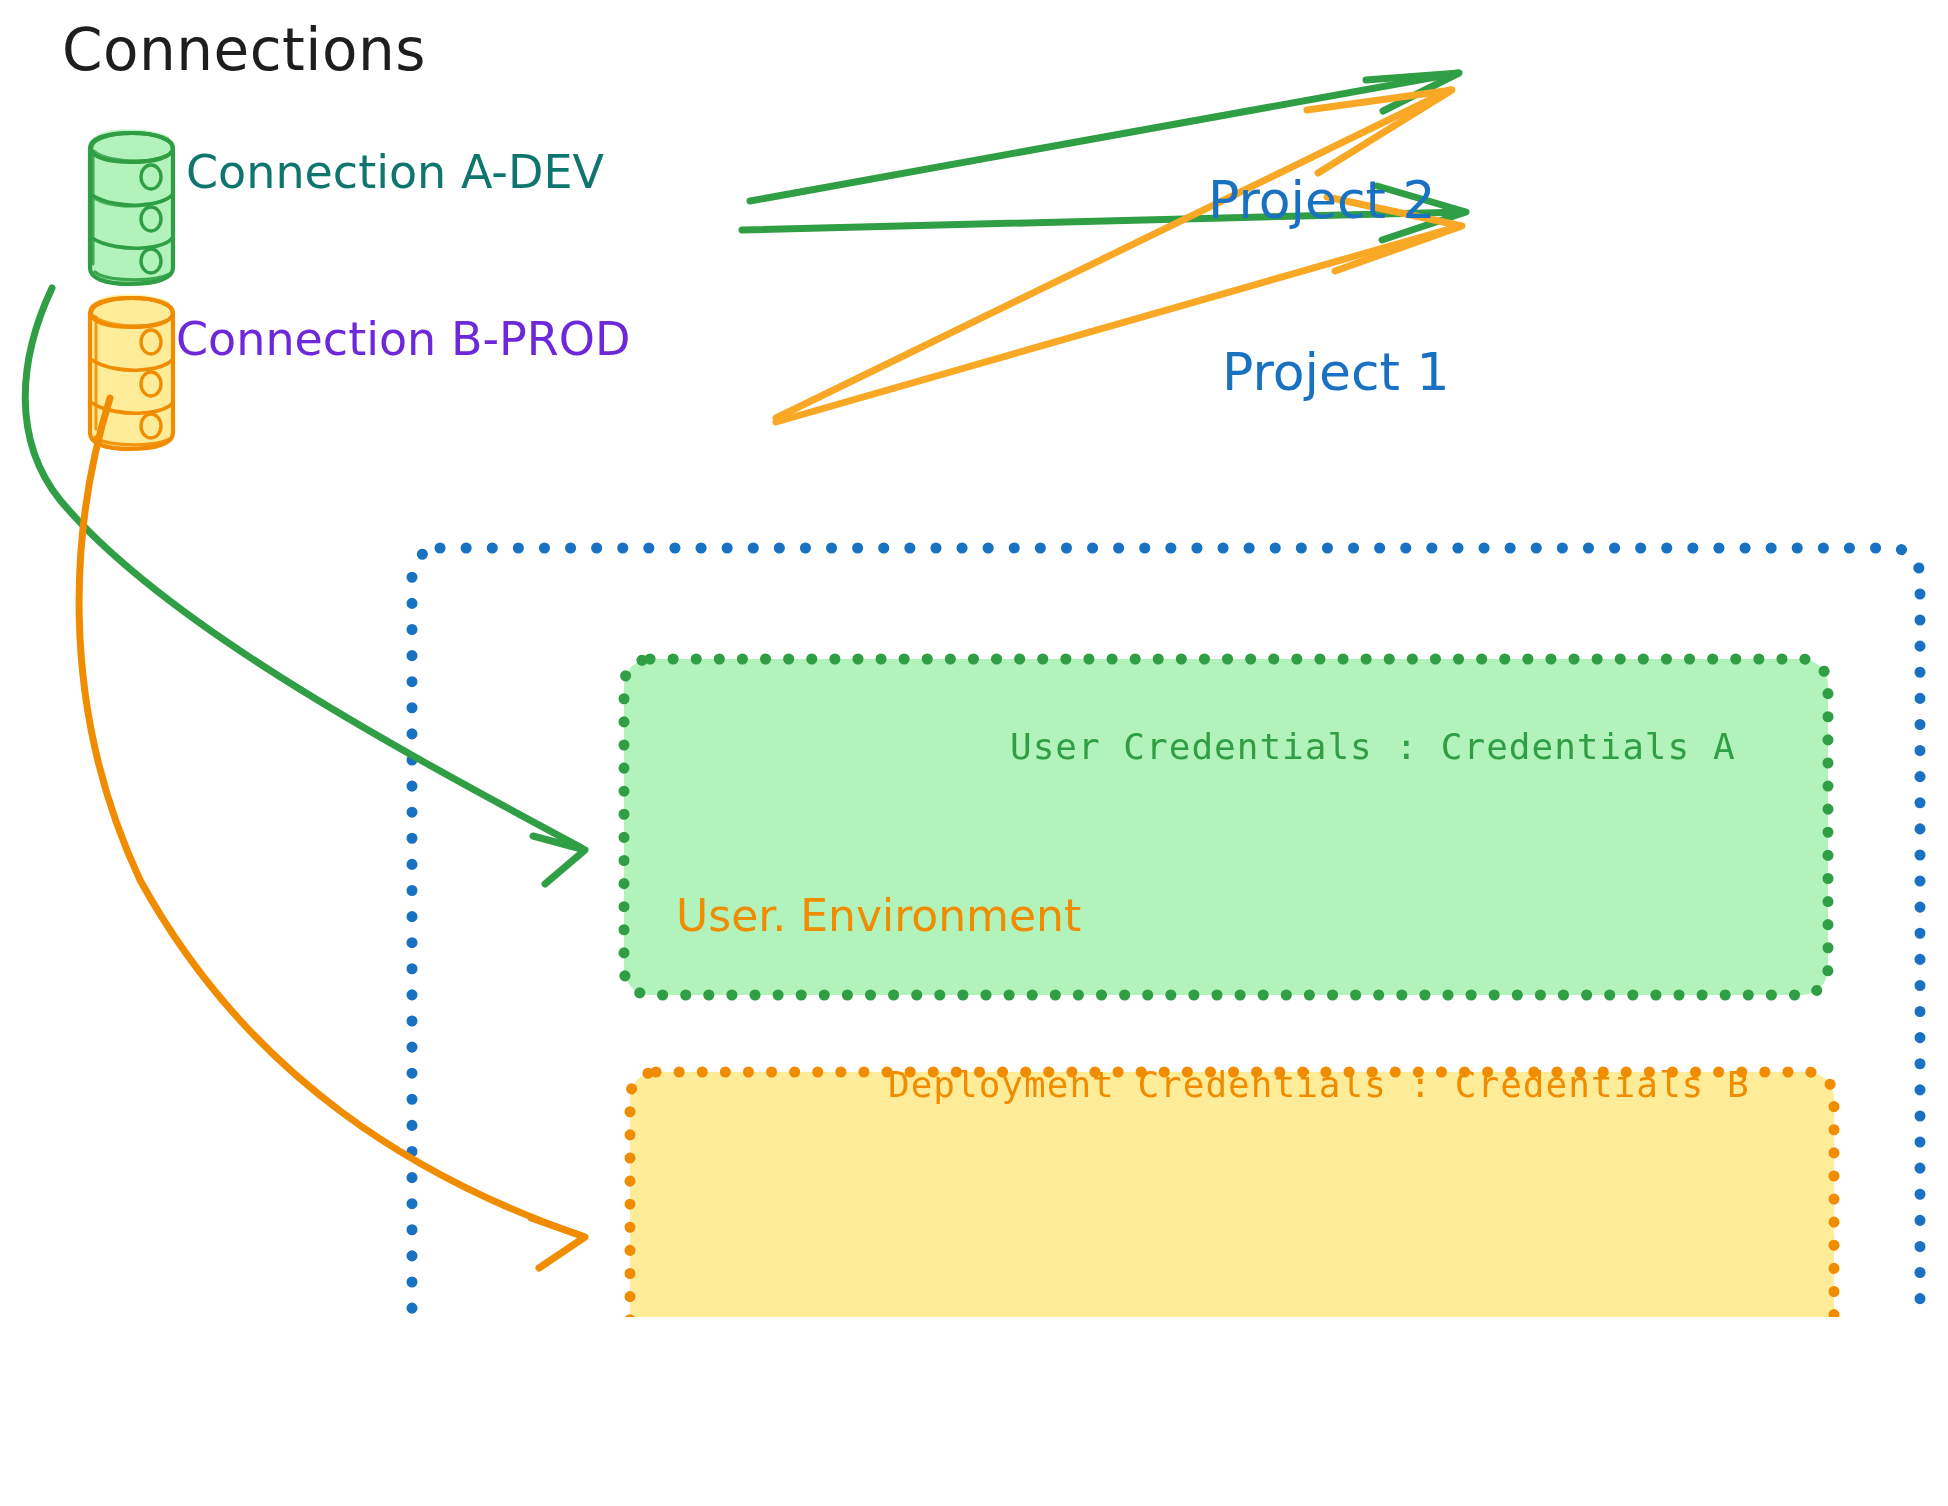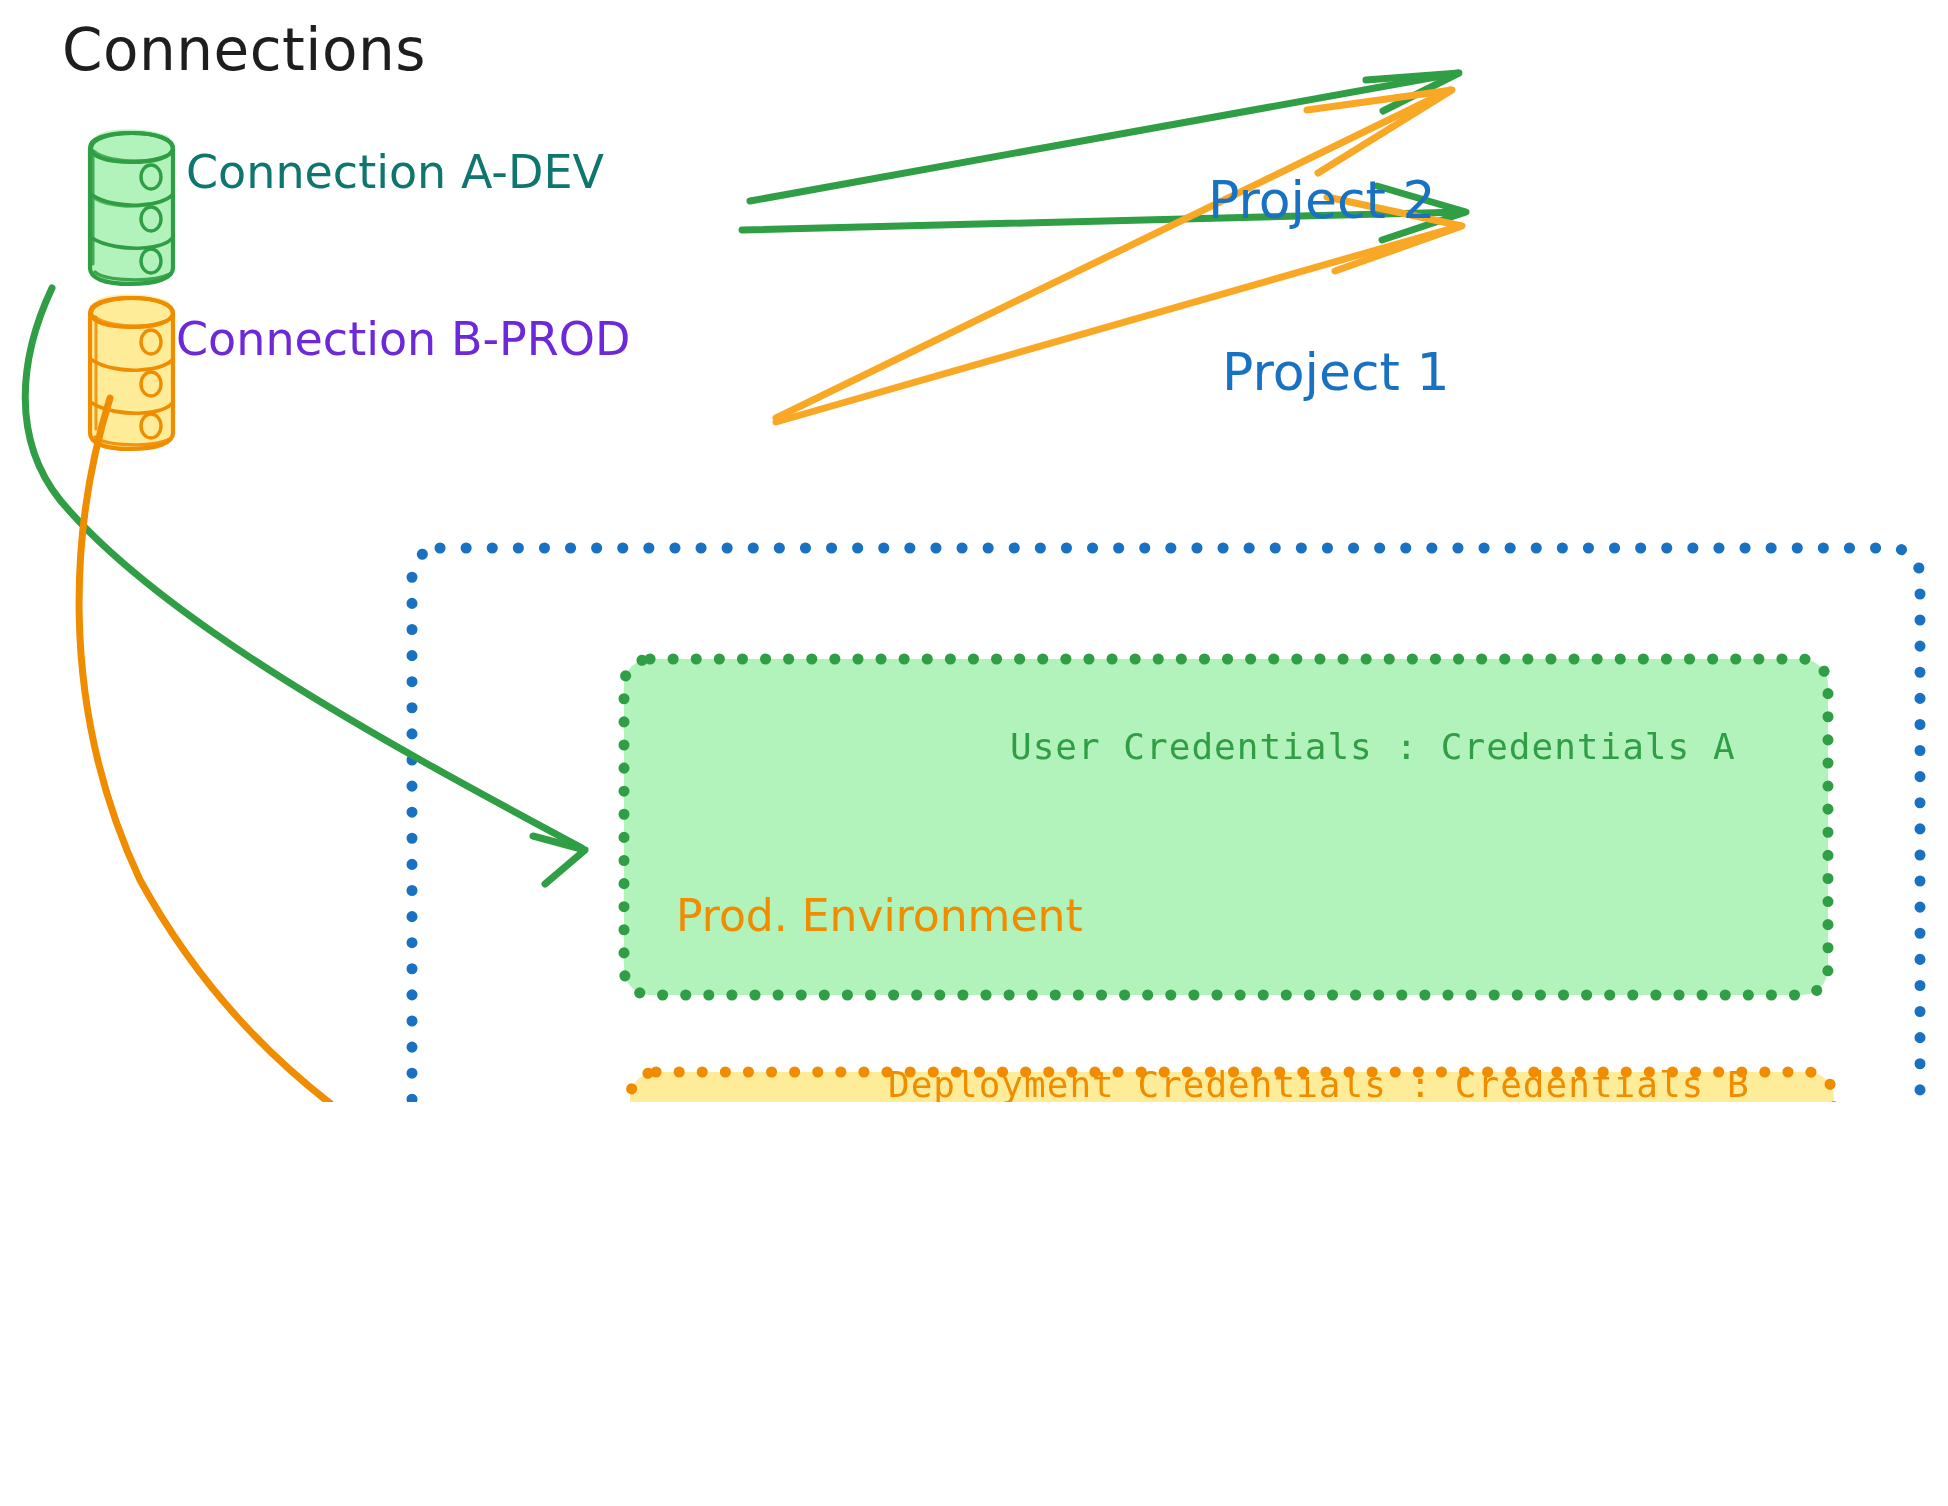--- a/index.html
+++ b/index.html
@@ -6,21 +6,21 @@
     margin: 0;
     padding: 0;
     background: #ffffff;
   }
   body {
     font-family: "DejaVu Sans", sans-serif;
   }
   #canvas {
     position: relative;
     width: 1948px;
-    height: 1102px;
+    height: 1317px;
     background: #ffffff;
     overflow: hidden;
   }
   #art {
     position: absolute;
     left: 0;
     top: 0;
     width: 1948px;
     height: 1506px;
   }
@@ -184,17 +184,17 @@
   <div class="lbl conn-b">Connection B-PROD</div>
 
 
   <div class="lbl proj proj2">Project 2</div>
 
   <div class="lbl proj proj1">Project 1</div>
 
 
   <div class="cred cred-dev">User Credentials : Credentials A</div>
 
-  <div class="lbl env-title prod-title">Prod. Environment</div>
+  <div class="lbl env-title prod-title">User. Environment</div>
 
   <div class="cred cred-prod">Deployment Credentials : Credentials B</div>
 
 </div>
 
 </body></html>

